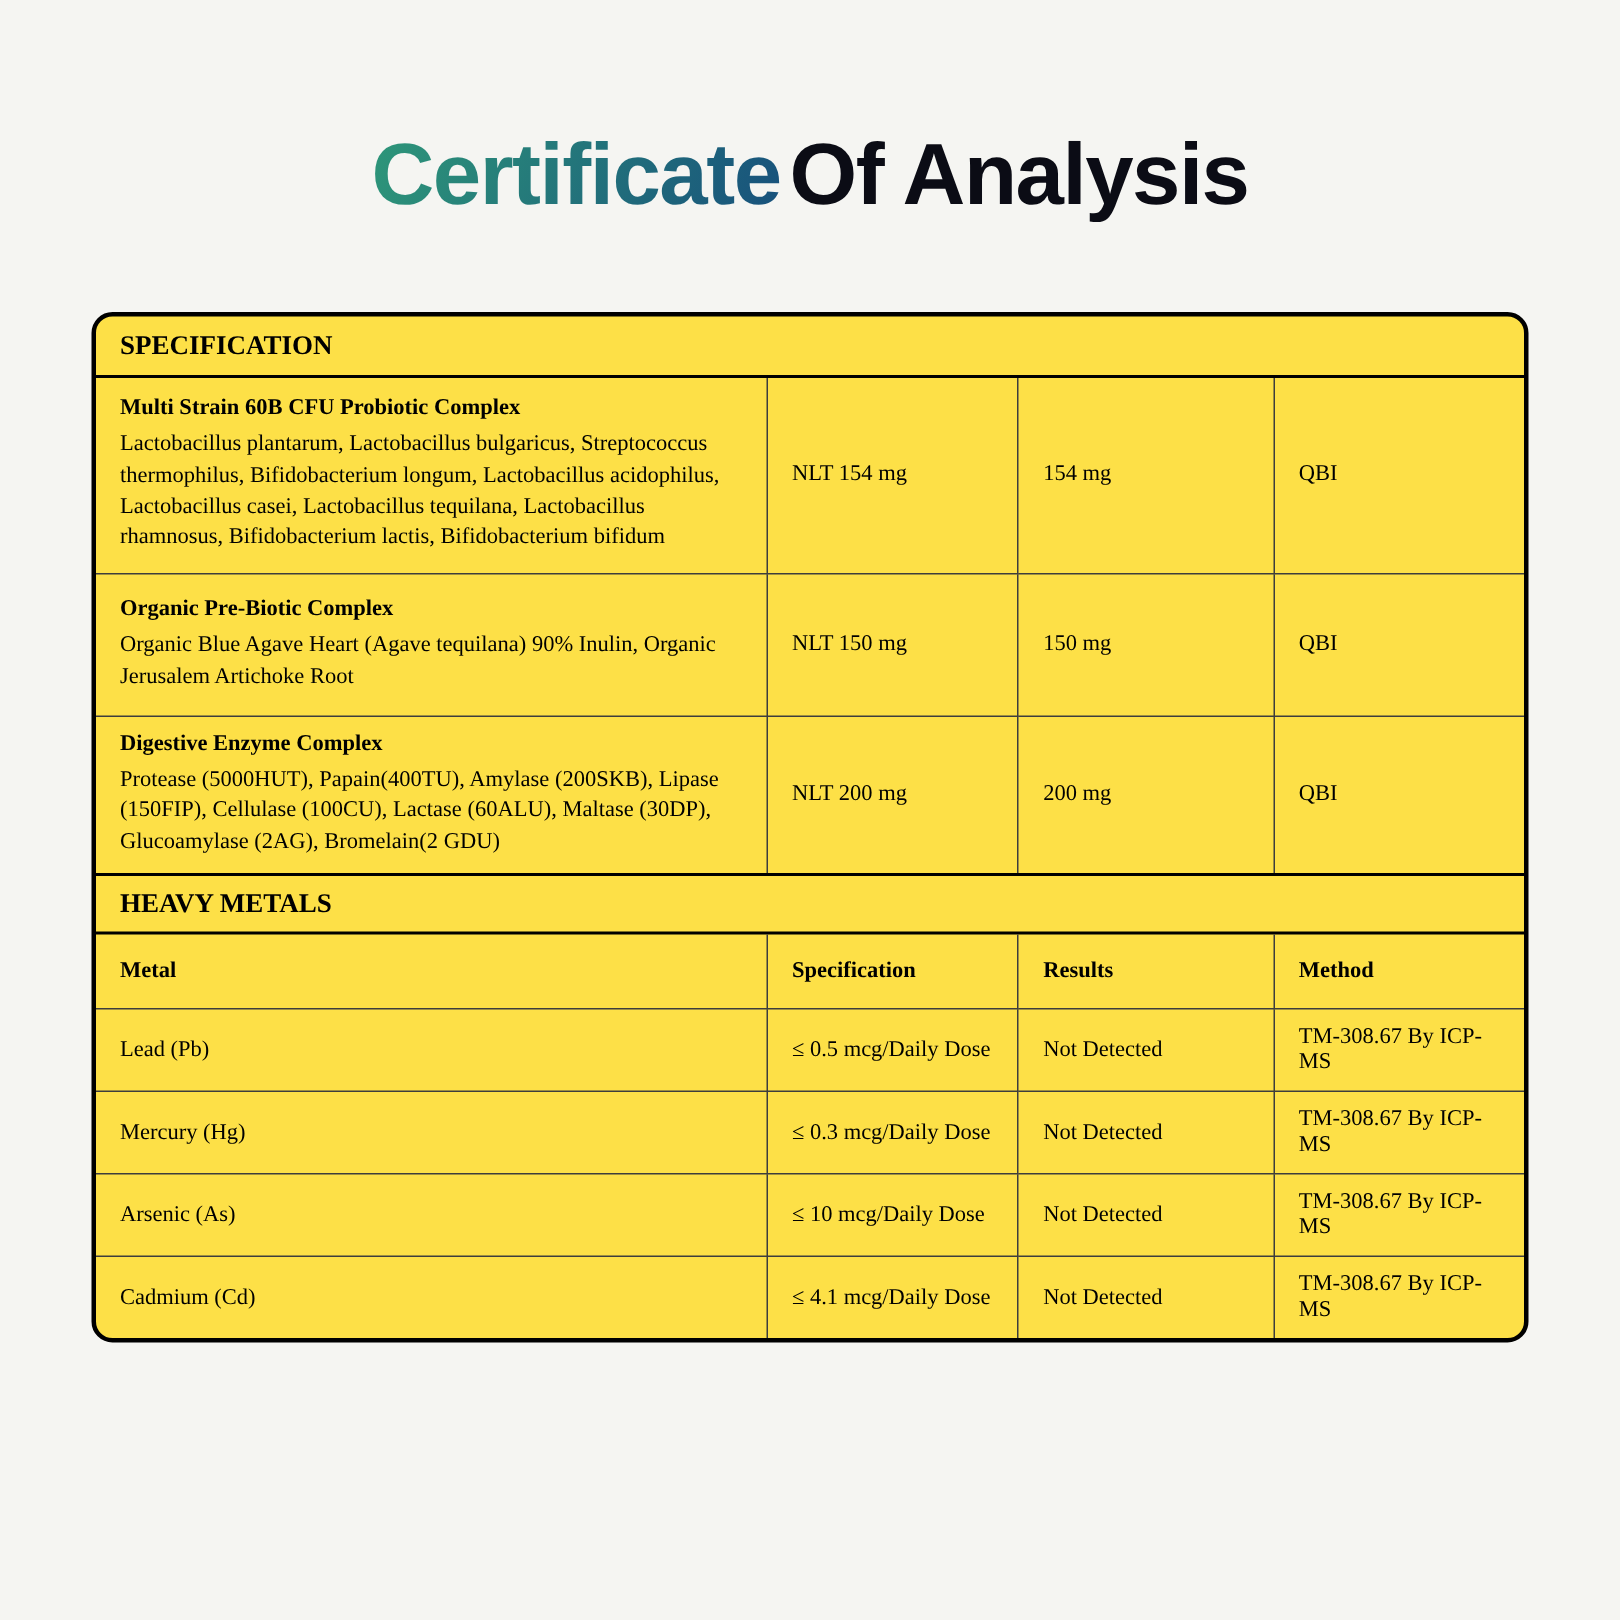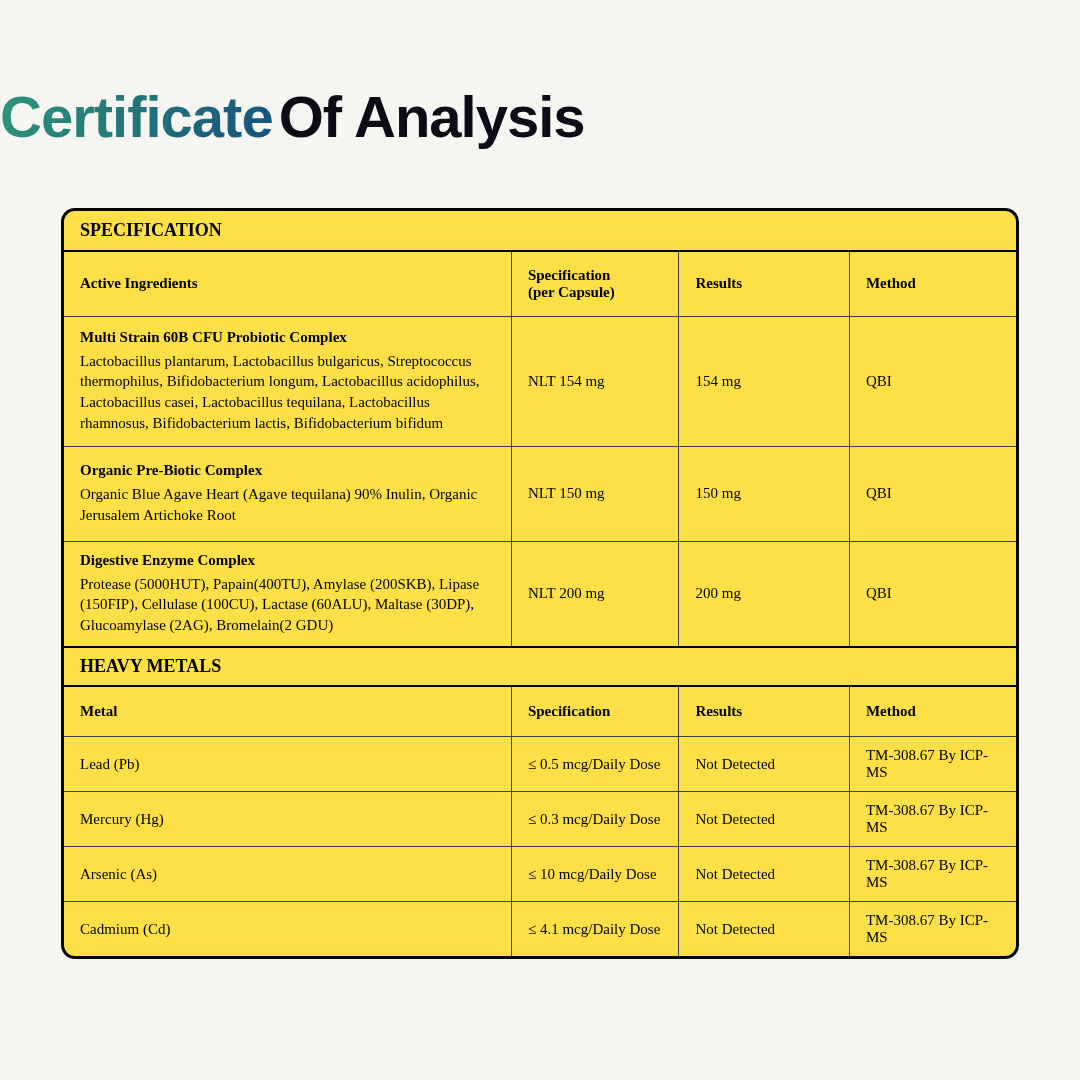--- a/index.html
+++ b/index.html
@@ -6,20 +6,21 @@
   html, body {
     width: 1080px; height: 1080px;
     background: #f5f5f2;
     overflow: hidden;
     font-family: "Liberation Serif", serif;
     color: #000;
   }
   
   .title-wrap {
     padding-top: 88px;
+    text-align: center;
     font-family: "Liberation Sans", sans-serif;
     font-weight: 800;
     font-size: 58px;
     letter-spacing: -1px;
     line-height: 1;
     white-space: nowrap;
   }
   .title-highlight {
     background-image: linear-gradient(115deg, #2E9779, #174F7C);
     -webkit-background-clip: text;
@@ -106,27 +107,20 @@
   <div class="section-band">SPECIFICATION</div>
 
   <table class="spec-table">
     <colgroup>
         <col class="c1">
         <col class="c2">
         <col class="c3">
         <col class="c4">
       </colgroup>
     <tbody>
-        <tr class="head">
-      <th>Active Ingredients</th>
-      <th class="pre">Specification
-(per Capsule)</th>
-      <th>Results</th>
-      <th>Method</th>
-    </tr>
     <tr class="r1">
       <td>
         <div class="ing-name">Multi Strain 60B CFU Probiotic Complex</div>
         <div class="ing-desc">Lactobacillus plantarum, Lactobacillus bulgaricus, Streptococcus thermophilus, Bifidobacterium longum, Lactobacillus acidophilus, Lactobacillus casei, Lactobacillus tequilana, Lactobacillus rhamnosus, Bifidobacterium lactis, Bifidobacterium bifidum</div>
       </td>
       <td>NLT 154 mg</td>
       <td>154 mg</td>
       <td>QBI</td>
     </tr>
     <tr class="r2">

